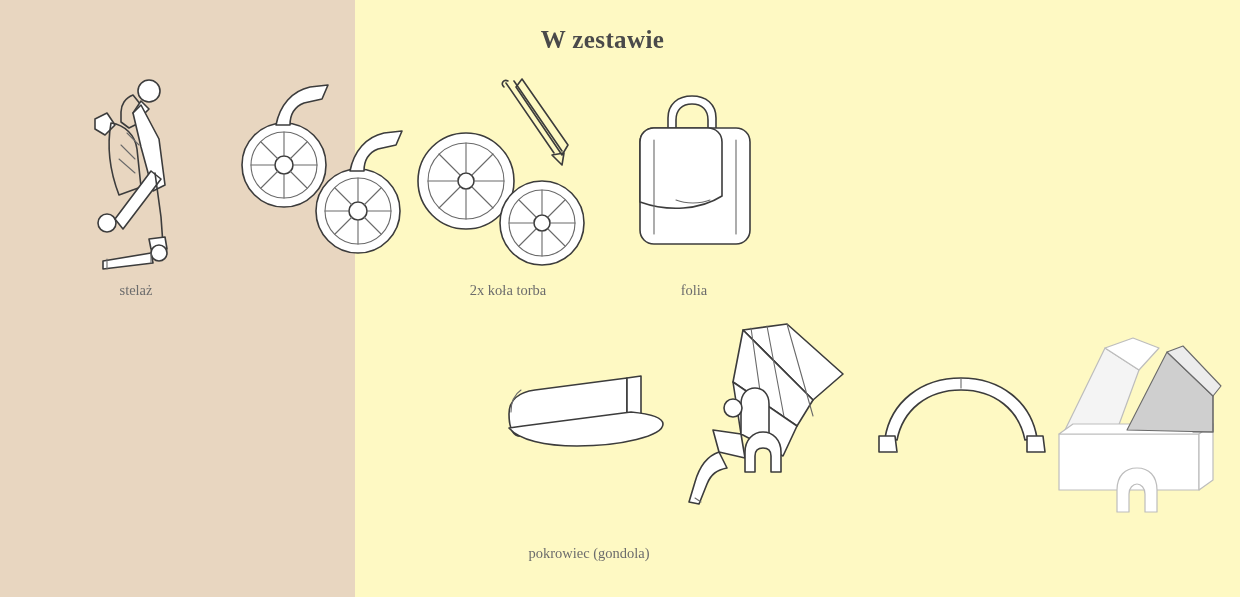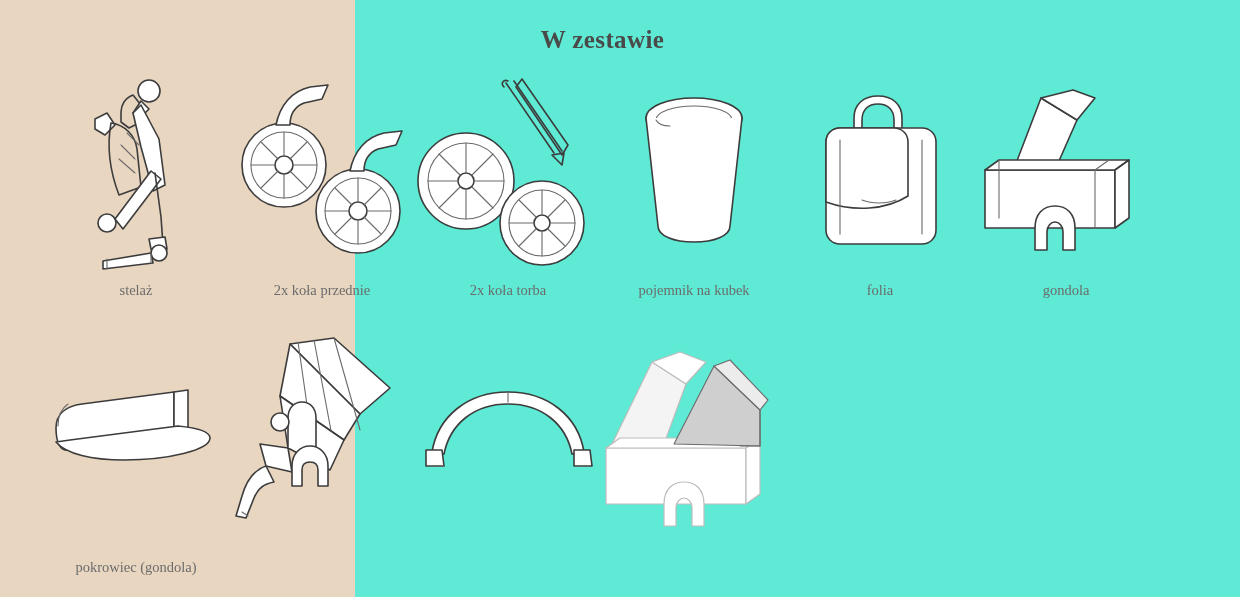--- a/index.html
+++ b/index.html
@@ -10,21 +10,21 @@
     width: 1240px;
     height: 597px;
     overflow: hidden;
     font-family: "Liberation Serif", serif;
     background: #ffffff;
   }
   #page {
     position: relative;
     width: 1240px;
     height: 597px;
-    background: #5eead4;
+    background: #fef9c3;
   }
   #beige-panel {
     position: absolute;
     left: 0;
     top: 0;
     width: 355px;
     height: 597px;
     background: #e8d6c0;
   }
   #title {
@@ -47,21 +47,21 @@
     height: 520px;
   }
   .row {
     position: absolute;
     left: 0;
     width: 1240px;
     height: 255px;
     display: flex;
   }
   .row.row-1 { top: 0; }
-  .row.row-2 { top: 253px; }
+  .row.row-2 { top: 239px; justify-content: flex-end; }
   .cell {
     position: relative;
     flex: 0 0 186px;
     height: 100%;
   }
   .cell.pad-left { margin-left: 43px; }
   .art {
     position: absolute;
     left: 0;
     right: 0;
@@ -171,21 +171,20 @@
               <circle class="ln fw" cx="126" cy="138" r="9"></circle>
               <g class="ln-thin">
                 <path d="M126 105 l0 24 M126 147 l0 24 M93 138 l24 0 M135 138 l24 0"></path>
                 <path d="M103 115 l17 17 M132 144 l17 17 M149 115 l-17 17 M120 144 l-17 17"></path>
               </g>
               <path class="ln fw" d="M44 52 c4 -20 16 -34 34 -38 l18 -2 -6 14 -18 4 c-10 4 -14 12 -14 22 z"></path>
               <path class="ln fw" d="M118 98 c4 -20 16 -34 34 -38 l18 -2 -6 14 -18 4 c-10 4 -14 12 -14 22 z"></path>
             </g>
           </svg>
         </div>
-        <div class="caption">2x koła przednie</div>
       </div>
 
       <div class="cell">
         <div class="art">
           <svg width="180" height="200" viewBox="0 0 180 200">
             <g>
               <circle class="ln fw" cx="48" cy="108" r="48"></circle>
               <circle class="ln-thin fw" cx="48" cy="108" r="38"></circle>
               <circle class="ln fw" cx="48" cy="108" r="8"></circle>
               <g class="ln-thin">
@@ -202,66 +201,36 @@
               <path class="ln" d="M88 10 l48 70 M96 8 l48 70"></path>
               <path class="ln" d="M86 14 c-4 -4 0 -8 4 -6"></path>
               <path class="ln" d="M134 82 l12 -2 -2 12 z"></path>
               <path class="ln" d="M104 6 l46 66 -6 10 -46 -68 z"></path>
             </g>
           </svg>
         </div>
         <div class="caption">2x koła torba</div>
       </div>
 
-      <div class="cell">
-        <div class="art">
-          <svg width="130" height="190" viewBox="0 0 130 190">
-            <g>
-              <ellipse class="ln fw" cx="65" cy="40" rx="48" ry="20"></ellipse>
-              <ellipse class="ln-thin fw" cx="65" cy="42" rx="38" ry="14"></ellipse>
-              <path class="ln fw" d="M17 40 l12 108 c0 10 16 16 36 16 c20 0 36 -6 36 -16 l12 -108"></path>
-              <path class="ln-thin" d="M27 42 c2 4 8 6 14 6"></path>
-            </g>
-          </svg>
-        </div>
-        <div class="caption">pojemnik na kubek</div>
-      </div>
 
       <div class="cell">
         <div class="art">
           <svg width="140" height="190" viewBox="0 0 140 190">
             <g>
               <path class="ln fw" d="M44 40 c0 -14 10 -22 24 -22 c14 0 24 8 24 22 l0 14 -8 0 l0 -12 c0 -10 -6 -16 -16 -16 c-10 0 -16 6 -16 16 l0 12 -8 0 z"></path>
               <path class="ln fw" d="M16 64 c0 -8 6 -14 14 -14 l82 0 c8 0 14 6 14 14 l0 88 c0 8 -6 14 -14 14 l-82 0 c-8 0 -14 -6 -14 -14 z"></path>
               <path class="ln fw" d="M30 50 c-8 0 -14 6 -14 14 l0 60 c28 10 60 8 82 -6 l0 -54 c0 -8 -6 -14 -14 -14 z"></path>
               <path class="ln-thin" d="M30 62 l0 94 M112 62 l0 94"></path>
               <path class="ln-thin" d="M52 122 c10 4 24 4 34 0"></path>
             </g>
           </svg>
         </div>
         <div class="caption">folia</div>
       </div>
 
-      <div class="cell">
-        <div class="art">
-          <svg width="190" height="190" viewBox="0 0 190 190">
-            <g>
-              <path class="ln fw" d="M44 88 l26 -68 36 22 -22 50 z"></path>
-              <path class="ln fw" d="M70 20 l36 22 18 -22 -22 -8 z"></path>
-              <path class="ln fw" d="M14 92 l130 0 0 58 -130 0 z"></path>
-              <path class="ln fw" d="M14 92 l14 -10 130 0 -14 10 z"></path>
-              <path class="ln fw" d="M144 92 l14 -10 0 58 -14 10 z"></path>
-              <path class="ln-thin" d="M124 92 l14 -10 M124 150 l0 -58 14 -10"></path>
-              <path class="ln fw" d="M64 150 c0 -14 8 -22 20 -22 c12 0 20 8 20 22 l0 22 -12 0 0 -18 c0 -6 -4 -10 -8 -10 c-4 0 -8 4 -8 10 l0 18 -12 0 z"></path>
-              <path class="ln-thin" d="M28 82 l0 58"></path>
-            </g>
-          </svg>
-        </div>
-        <div class="caption">gondola</div>
-      </div>
 
     </div>
 
     <div class="row row-2">
 
       <div class="cell pad-left">
         <div class="art">
           <svg width="185" height="140" viewBox="0 0 185 140">
             <g>
               <path class="ln fw" d="M12 72 c0 -14 10 -22 26 -24 l92 -12 0 44 -104 14 c-10 2 -14 -8 -14 -22z"></path>

